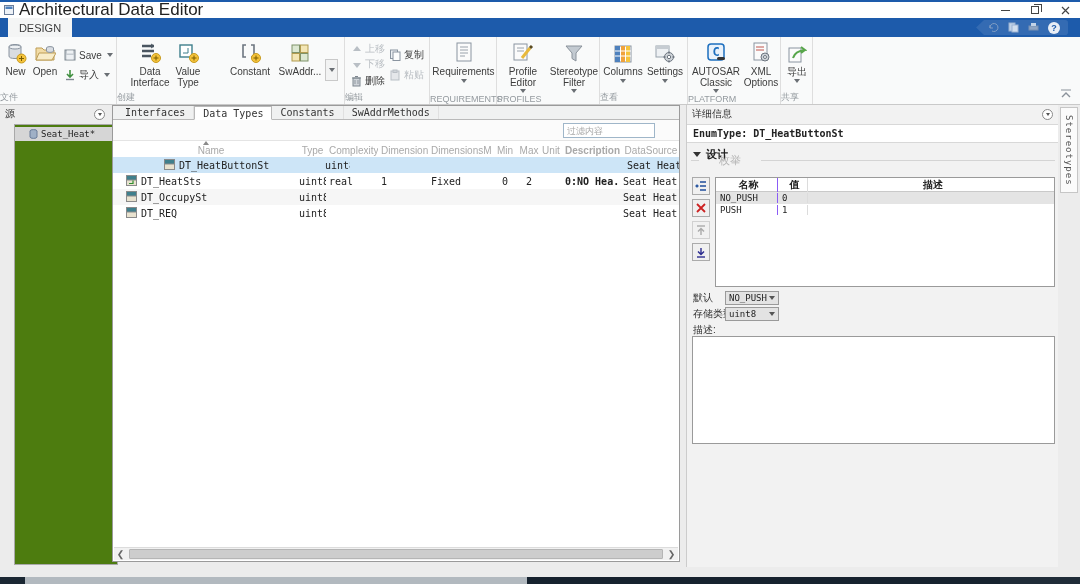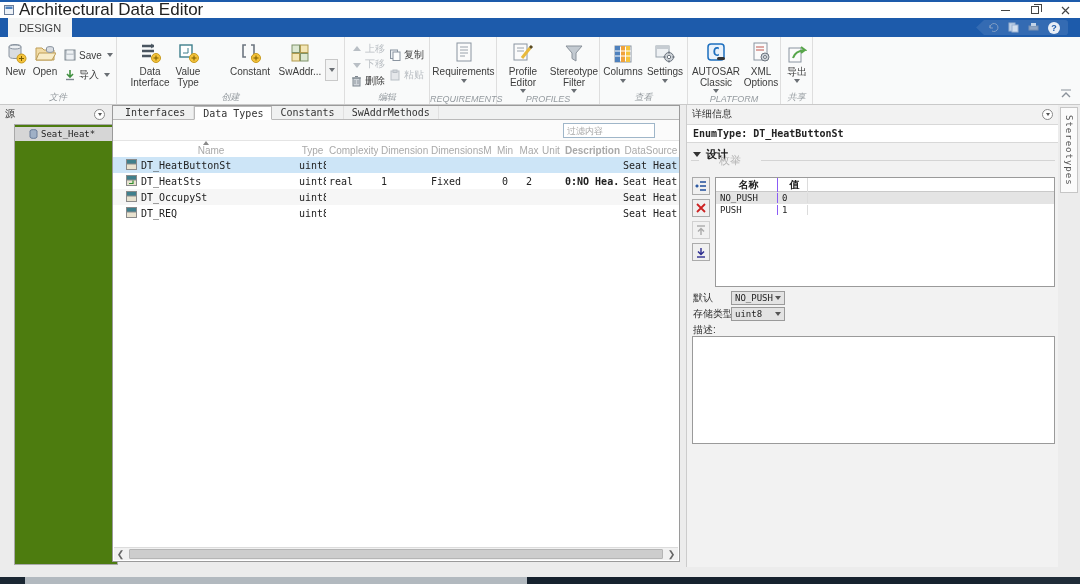--- a/index.html
+++ b/index.html
@@ -25,21 +25,21 @@
     background:rgba(255,255,255,0.10); border-radius:8px 3px 3px 8px; padding:0 8px 0 12px;
     clip-path:polygon(8px 0,100% 0,100% 100%,8px 100%,0 50%); }
   .qat .qicon { width:11px; height:11px; opacity:.85; }
   .help-circle { width:12px; height:12px; border-radius:50%; background:#e9eef6; color:#1d5bab;
     font-size:9px; font-weight:bold; display:flex; align-items:center; justify-content:center; }
 
   
   .toolstrip { position:absolute; left:0; top:35px; width:1080px; height:68px; background:#f9fafa;
     border-bottom:1px solid #c9c9c9; }
   .ts-section { position:absolute; top:0; height:67px; border-right:1px solid #dedede; }
-  .ts-label { position:absolute; bottom:0; left:0; width:100%; text-align:center; font-size:9px; color:#949a9f;font-style:italic; }
+  .ts-label { position:absolute; bottom:0; left:0; width:100%; font-size:9px; color:#949a9f; }
   .bigbtn { position:absolute; top:3px; display:flex; flex-direction:column; align-items:center;
     font-size:10px; color:#3c3c3c; line-height:11px; text-align:center; }
   .bigbtn .bicon { height:24px; display:flex; align-items:flex-end; justify-content:center; margin-bottom:2px; }
   .smallrow { position:absolute; display:flex; align-items:center; gap:3px; font-size:10px; color:#3c3c3c; }
   .smallrow.disabled, .bigbtn.disabled { color:#b9bec3; }
   .dd-caret { display:inline-block; width:0; height:0; border-left:3px solid transparent; border-right:3px solid transparent; border-top:4px solid #6a6f74; }
   .smallrow .dd-caret { margin-left:2px; }
   .overflow-btn { position:absolute; right:6px; top:22px; width:13px; height:22px; border:1px solid #c9c9c9;
     background:#f2f3f3; display:flex; align-items:center; justify-content:center; }
   .collapse-strip { position:absolute; right:8px; bottom:6px; width:12px; height:9px; }
@@ -65,21 +65,21 @@
   .filter-input { position:absolute; right:24px; top:3px; width:92px; height:15px; border:1px solid #9fb6c9;
     font-size:9px; padding:0 3px; color:#333; background:#fff; }
   .filter-input::placeholder { color:#a8a8a8; }
 
   .dtable { position:relative; font-size:10px; }
   .thead { position:relative; height:16px; display:flex; align-items:flex-end; color:#a9a9a9; padding-bottom:1px; }
   .thead .hc { text-align:center; }
   .sort-caret { position:absolute; left:90px; top:0px; width:0; height:0;
     border-left:3px solid transparent; border-right:3px solid transparent; border-bottom:4px solid #8a8a8a; }
   .trow { height:16px; display:flex; align-items:center; font-family:"DejaVu Sans Mono", monospace; font-size:10px; color:#222; }
-  .trow.sel { background:#cde5f7; }
+  .trow.sel { background:#cde5f7;padding-left:38px; }
   .trow.alt { background:#f6f6f6; }
   .cell { overflow:hidden; white-space:nowrap; padding-left:3px; }
   .w-name { width:183px; display:flex; align-items:center; gap:4px; padding-left:13px; }
   .w-type { width:30px; } .w-cplx { width:52px; } .w-dim { width:50px; } .w-dmode { width:64px; }
   .w-min { width:26px; text-align:center; padding-left:0; } .w-max { width:22px; text-align:center; padding-left:0; }
   .w-unit { width:22px; text-align:center; padding-left:0; } .w-desc { width:58px;font-weight:bold; } .w-dsrc { width:59px; }
   .hscroll { position:absolute; left:1px; right:1px; bottom:1px; height:13px; background:#f1f1f1; border-top:1px solid #dcdcdc;
     display:flex; align-items:center; }
   .hs-btn { width:13px; height:12px; display:flex; align-items:center; justify-content:center; color:#666; font-size:9px; }
   .hs-thumb { flex:1; height:10px; background:#cdcdcd; border:1px solid #b5b5b5; border-radius:1px; margin:0 2px; }
@@ -101,21 +101,21 @@
   .enum-table { position:absolute; left:28px; top:72px; width:340px; height:110px; background:#fff; border:1px solid #9a9a9a;
     font-family:"DejaVu Sans Mono", monospace; font-size:9px; color:#222; }
   .erow { display:flex; height:12px; align-items:center; }
   .erow.head { font-weight:bold; border-bottom:1px solid #c9c9c9; height:14px;
     font-family:"Liberation Sans", sans-serif; font-size:10px; }
   .erow.sel { background:#e4e4e4; }
   .ec { padding-left:4px; overflow:hidden; white-space:nowrap; }
   .ec-name { width:62px; border-right:1px solid #8b5cf6; } .ec-val { width:30px; border-right:1px solid #dcdcdc; }
   .ec-desc { flex:1; }
   .erow.head .ec-name, .erow.head .ec-val, .erow.head .ec-desc { text-align:center; }
-  .prop-row { position:absolute; left:6px; display:flex; align-items:center; gap:6px; font-size:10px; color:#333; }
+  .prop-row { position:absolute; left:6px; display:flex; align-items:center; gap:0; font-size:10px; color:#333; }
   .mini-select { width:54px; height:14px; background:#e3e3e3; border:1px solid #9a9a9a; display:flex; align-items:center;
     font-family:"DejaVu Sans Mono", monospace; font-size:9px; padding:0 3px; color:#222; }
   .mini-select .dd-caret { margin-left:auto; border-top-color:#555; }
   .desc-label { position:absolute; left:6px; top:218px; font-size:10px; color:#333; }
   .desc-area { position:absolute; left:5px; top:231px; width:363px; height:108px; background:#fff; border:1px solid #9a9a9a; resize:none; }
 
   
   .side-strip { position:absolute; left:1058px; top:103px; width:22px; height:462px; background:#ececec; }
   .vtab { position:absolute; left:2px; top:2px; width:18px; height:86px; background:#fbfbfb; border:1px solid #c6c6c6;
     display:flex; align-items:center; justify-content:center; }
@@ -599,20 +599,21 @@
       <svg width="10" height="11" viewBox="0 0 10 11">
           <path d="M1 10 h8" stroke="#2b2b8f" stroke-width="1.4"></path>
           <path d="M5 1 v6 M2 4.5 L5 7.5 L8 4.5" fill="none" stroke="#2b2b8f" stroke-width="1.4"></path>
         </svg>
     </div>
 
     <div class="enum-table">
       <div class="erow head">
         <span class="ec ec-name">名称</span>
         <span class="ec ec-val">值</span>
+        <span class="ec ec-desc">描述</span>
       </div>
       <div class="erow sel">
         <span class="ec ec-name">NO_PUSH</span>
         <span class="ec ec-val">0</span>
         <span class="ec ec-desc"></span>
       </div>
       <div class="erow">
         <span class="ec ec-name">PUSH</span>
         <span class="ec ec-val">1</span>
         <span class="ec ec-desc"></span>

